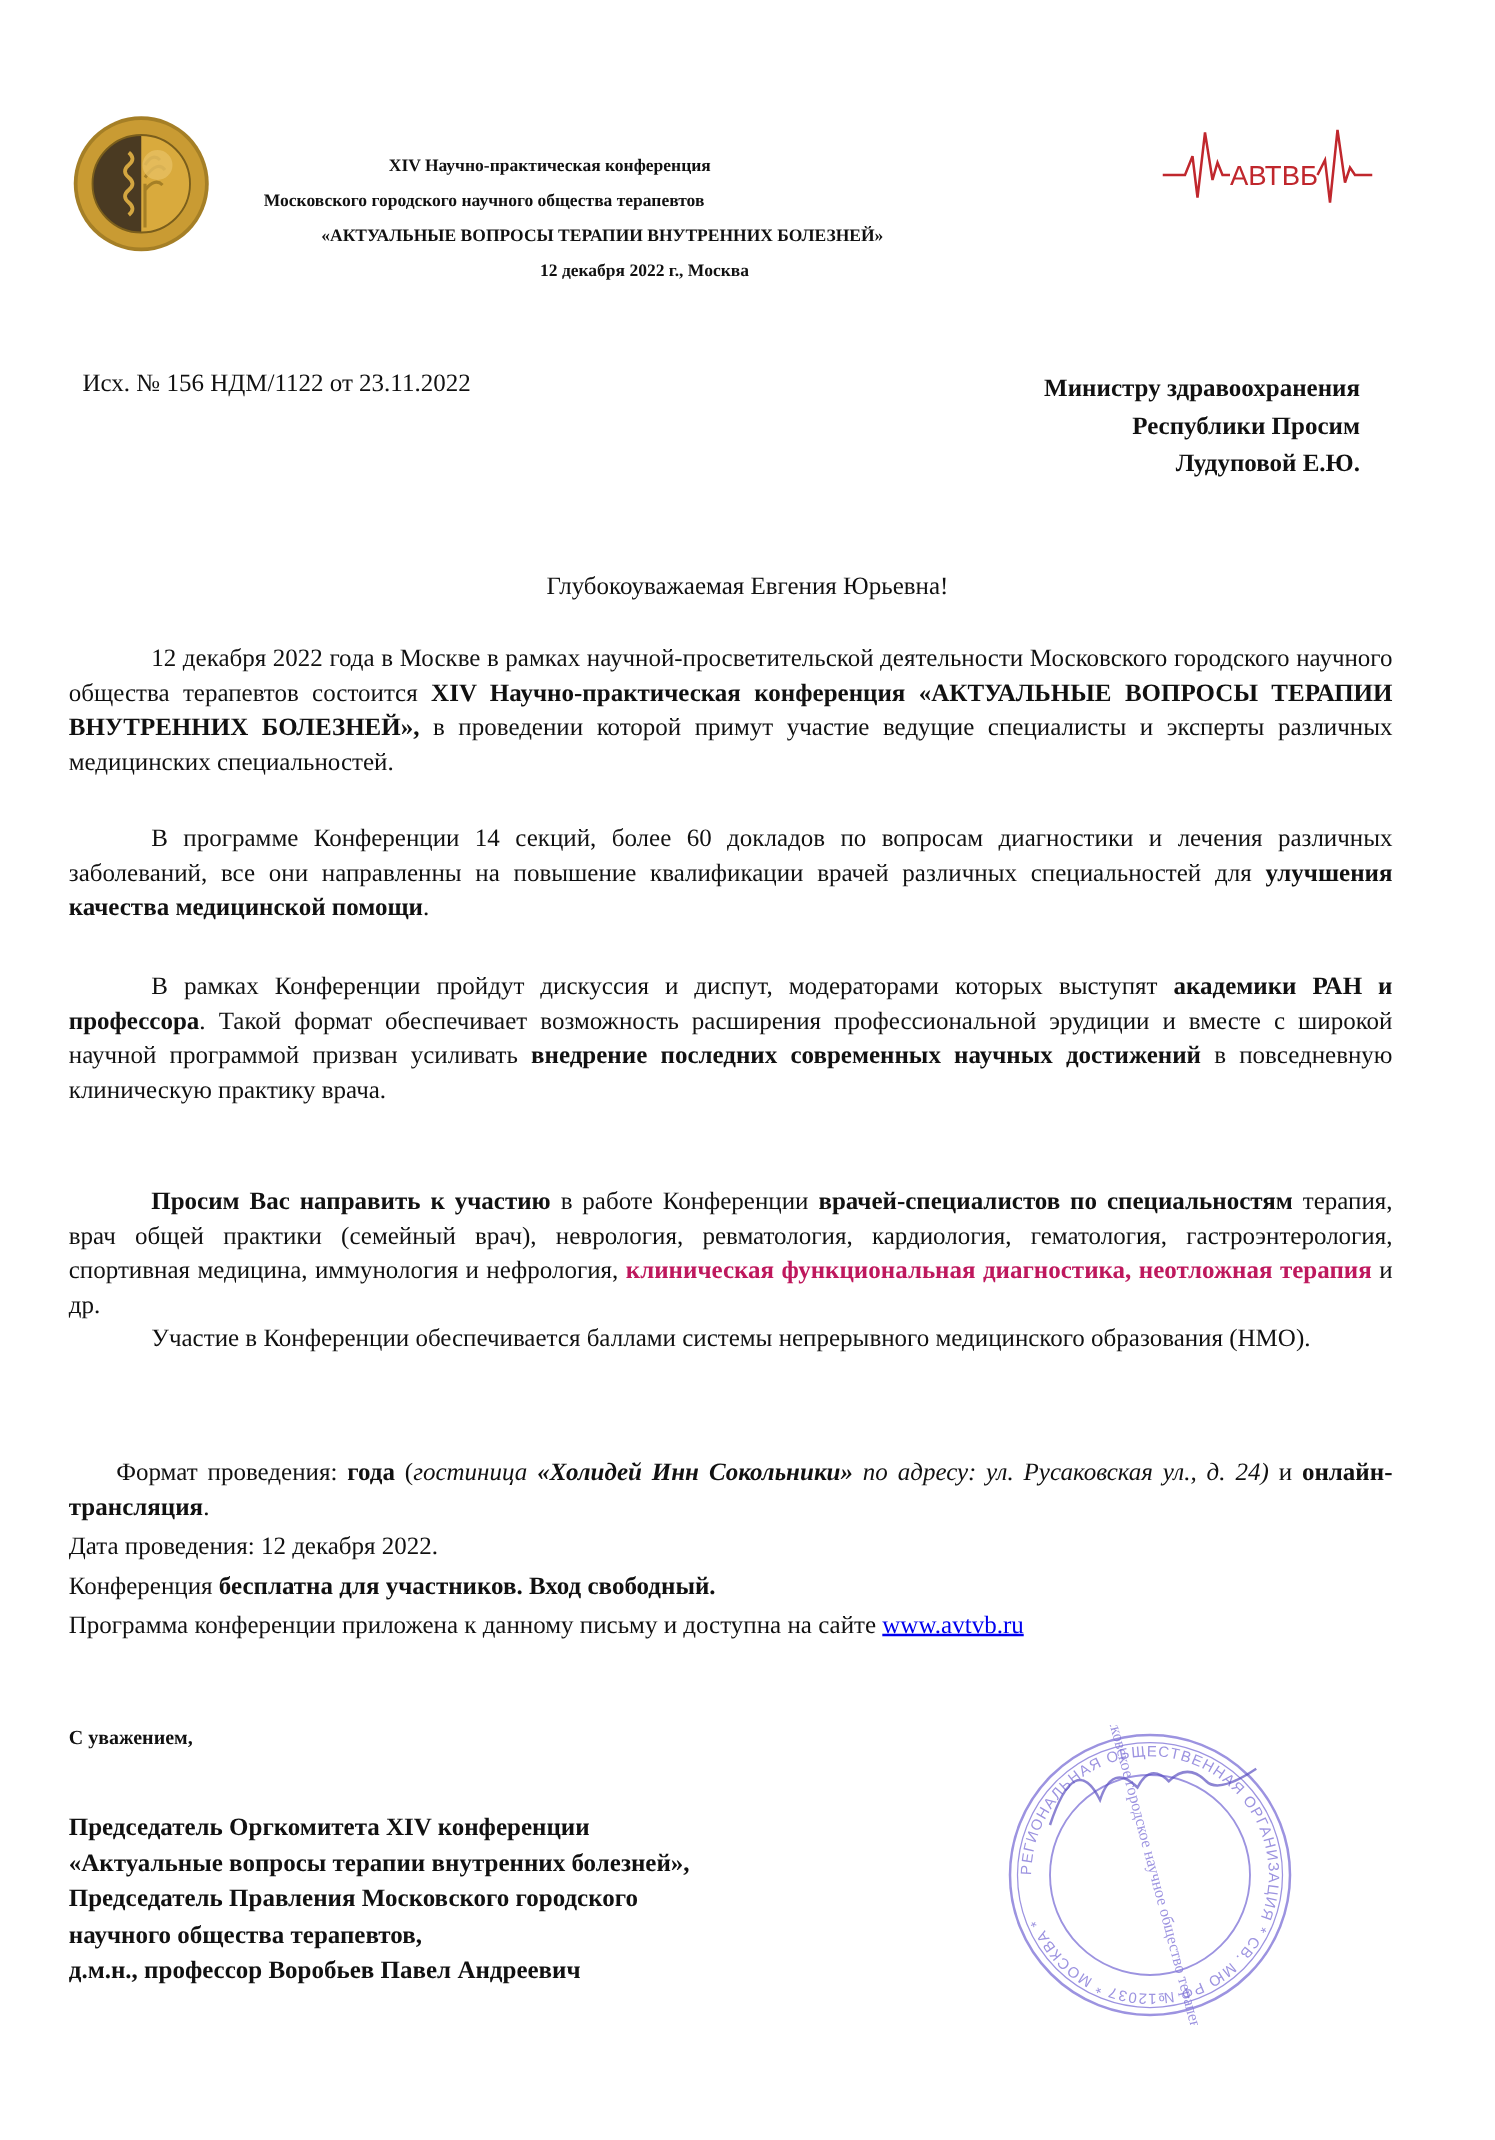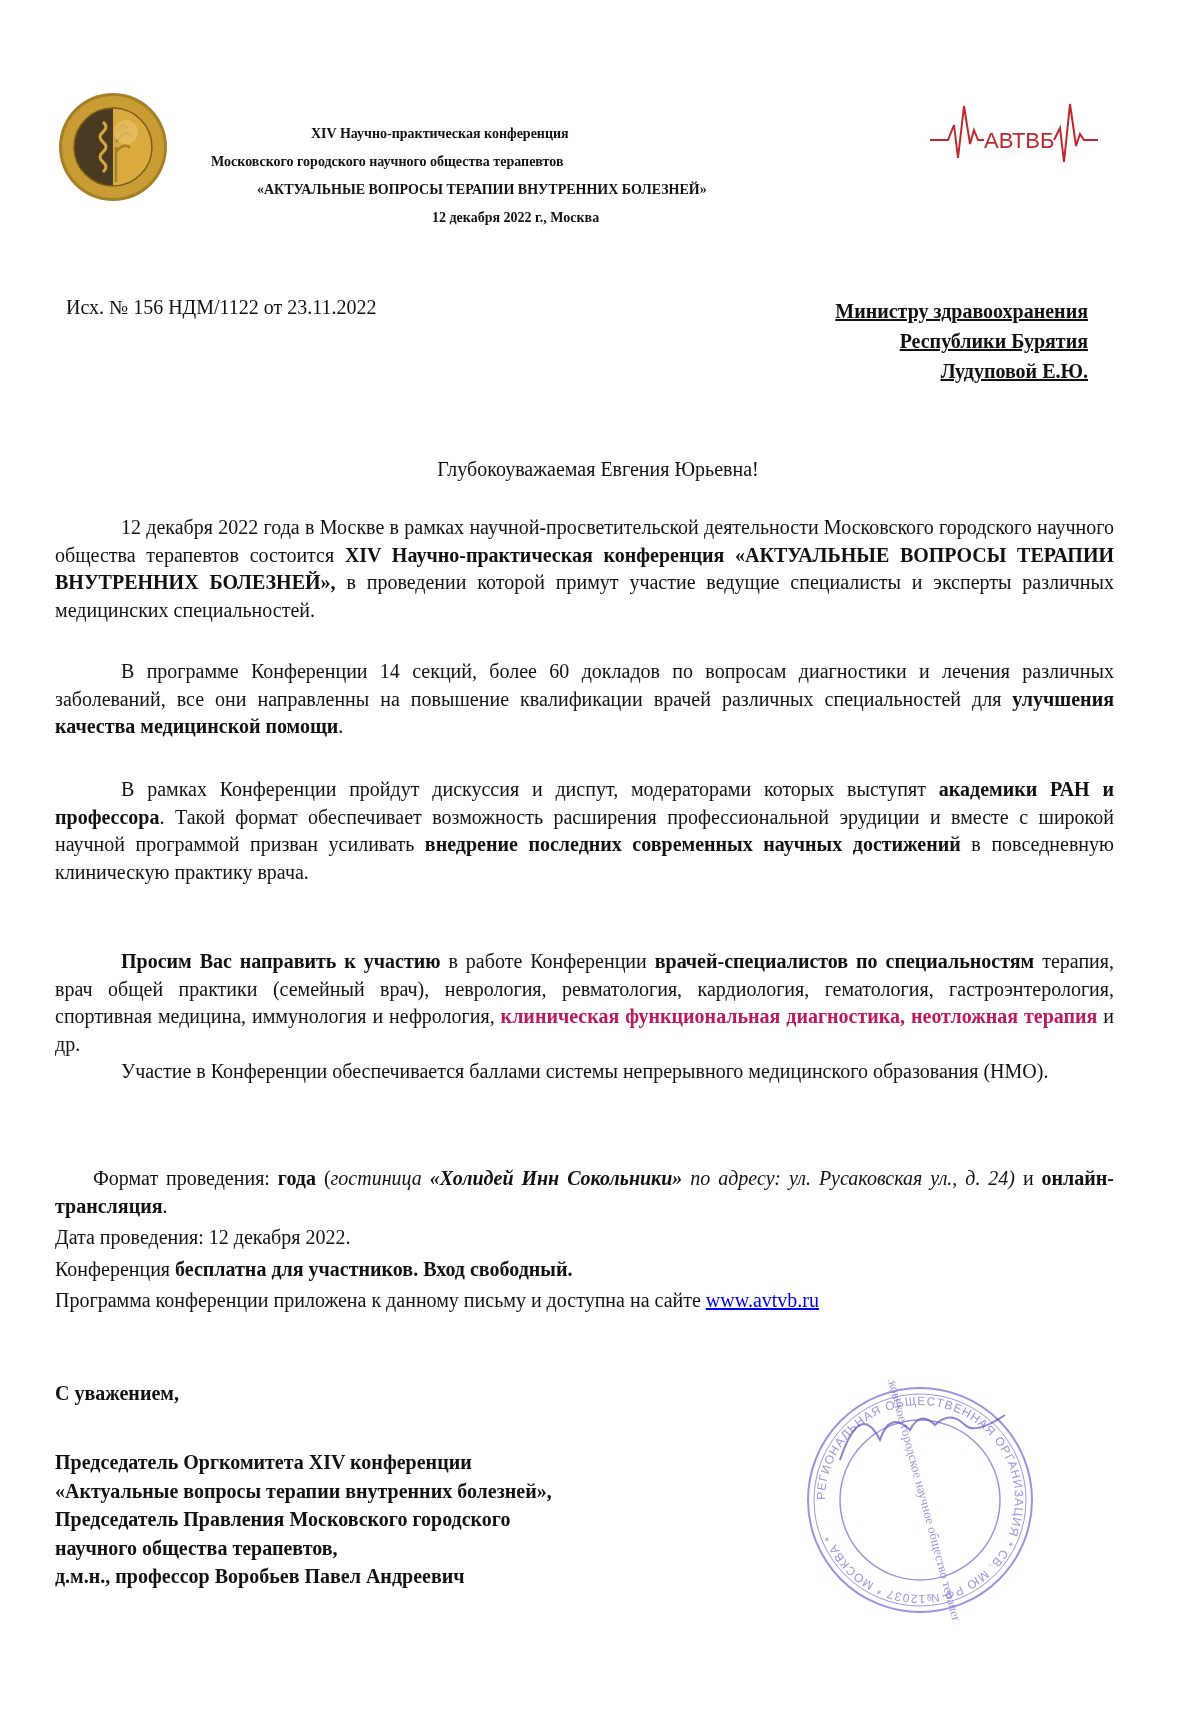--- a/index.html
+++ b/index.html
@@ -8,32 +8,32 @@
   .abs{position:absolute;}
   .logo-left{left:58px;top:92px;width:110px;height:110px;}
   .logo-right{left:930px;top:100px;width:168px;height:70px;}
   .header{left:170px;top:120px;width:760px;font-weight:bold;font-size:14px;line-height:28px;}
   .header div{white-space:nowrap;}
   .h1{padding-left:141px;}
   .h2{padding-left:41px;}
   .h3{padding-left:87px;}
   .h4{padding-left:262px;}
   .ref{left:66px;top:296px;font-size:20px;white-space:nowrap;}
-  .addressee{right:108px;top:296px;text-align:right;font-weight:bold;font-size:20px;line-height:30px;text-decoration:underline;}
+  .addressee{right:108px;top:296px;text-align:right;font-weight:bold;font-size:20px;line-height:30px;}
   .greeting{left:0;width:1196px;top:458px;text-align:center;font-weight:normal;font-size:20px;}
   .body{left:55px;width:1059px;font-size:20px;line-height:27.5px;text-align:justify;}
   .ind{text-indent:66px;}
   .p1{top:514px;}
   .p2{top:658px;}
   .p3{top:776px;}
   .p4{top:948px;}
   .p6{top:1165px;}
   .gray{color:#be185d;font-weight:bold;}
   a.link{color:#0000ee;text-decoration:underline;}
-  .closing{left:55px;top:1382px;font-weight:bold;font-size:20px;}
+  .closing{left:55px;top:1382px;font-weight:bold;font-size:16px;}
   .sig{left:55px;top:1448px;font-weight:bold;font-size:20px;line-height:28.5px;}
   .stamp{left:800px;top:1380px;width:240px;height:240px;}
 </style>
 </head>
 <body>
 
 <div class="abs logo-left">
   <svg width="110" height="110" viewBox="0 0 110 110">
     <circle cx="55" cy="55" r="54" fill="#a57f26"></circle>
     <circle cx="55" cy="55" r="51" fill="#c99b33"></circle>
@@ -58,21 +58,21 @@
   <div class="h1">XIV Научно-практическая конференция</div>
   <div class="h2">Московского городского научного общества терапевтов</div>
   <div class="h3">«АКТУАЛЬНЫЕ ВОПРОСЫ ТЕРАПИИ ВНУТРЕННИХ БОЛЕЗНЕЙ»</div>
   <div class="h4">12 декабря 2022 г., Москва</div>
 </div>
 
 <div class="abs ref">Исх. № 156 НДМ/1122 от 23.11.2022</div>
 
 <div class="abs addressee">
   <div>Министру здравоохранения</div>
-  <div>Республики Бурятия</div>
+  <div>Республики Просим</div>
   <div>Лудуповой Е.Ю.</div>
 </div>
 
 <div class="abs greeting">Глубокоуважаемая Евгения Юрьевна!</div>
 
 <div class="abs body ind p1"><span>12 декабря 2022 года в Москве в рамках научной-просветительской деятельности Московского городского научного общества терапевтов состоится </span><b>XIV Научно-практическая конференция «АКТУАЛЬНЫЕ ВОПРОСЫ ТЕРАПИИ ВНУТРЕННИХ БОЛЕЗНЕЙ»,</b><span> в проведении которой примут участие ведущие специалисты и эксперты различных медицинских специальностей.</span></div>
 
 <div class="abs body ind p2"><span>В программе Конференции 14 секций, более 60 докладов по вопросам диагностики и лечения различных заболеваний, все они направленны на повышение квалификации врачей различных специальностей для </span><b>улучшения качества медицинской помощи</b><span>.</span></div>
 
 <div class="abs body ind p3"><span>В рамках Конференции пройдут дискуссия и диспут, модераторами которых выступят </span><b>академики РАН и профессора</b><span>. Такой формат обеспечивает возможность расширения профессиональной эрудиции и вместе с широкой научной программой призван усиливать </span><b>внедрение последних современных научных достижений</b><span> в повседневную клиническую практику врача.</span></div>

